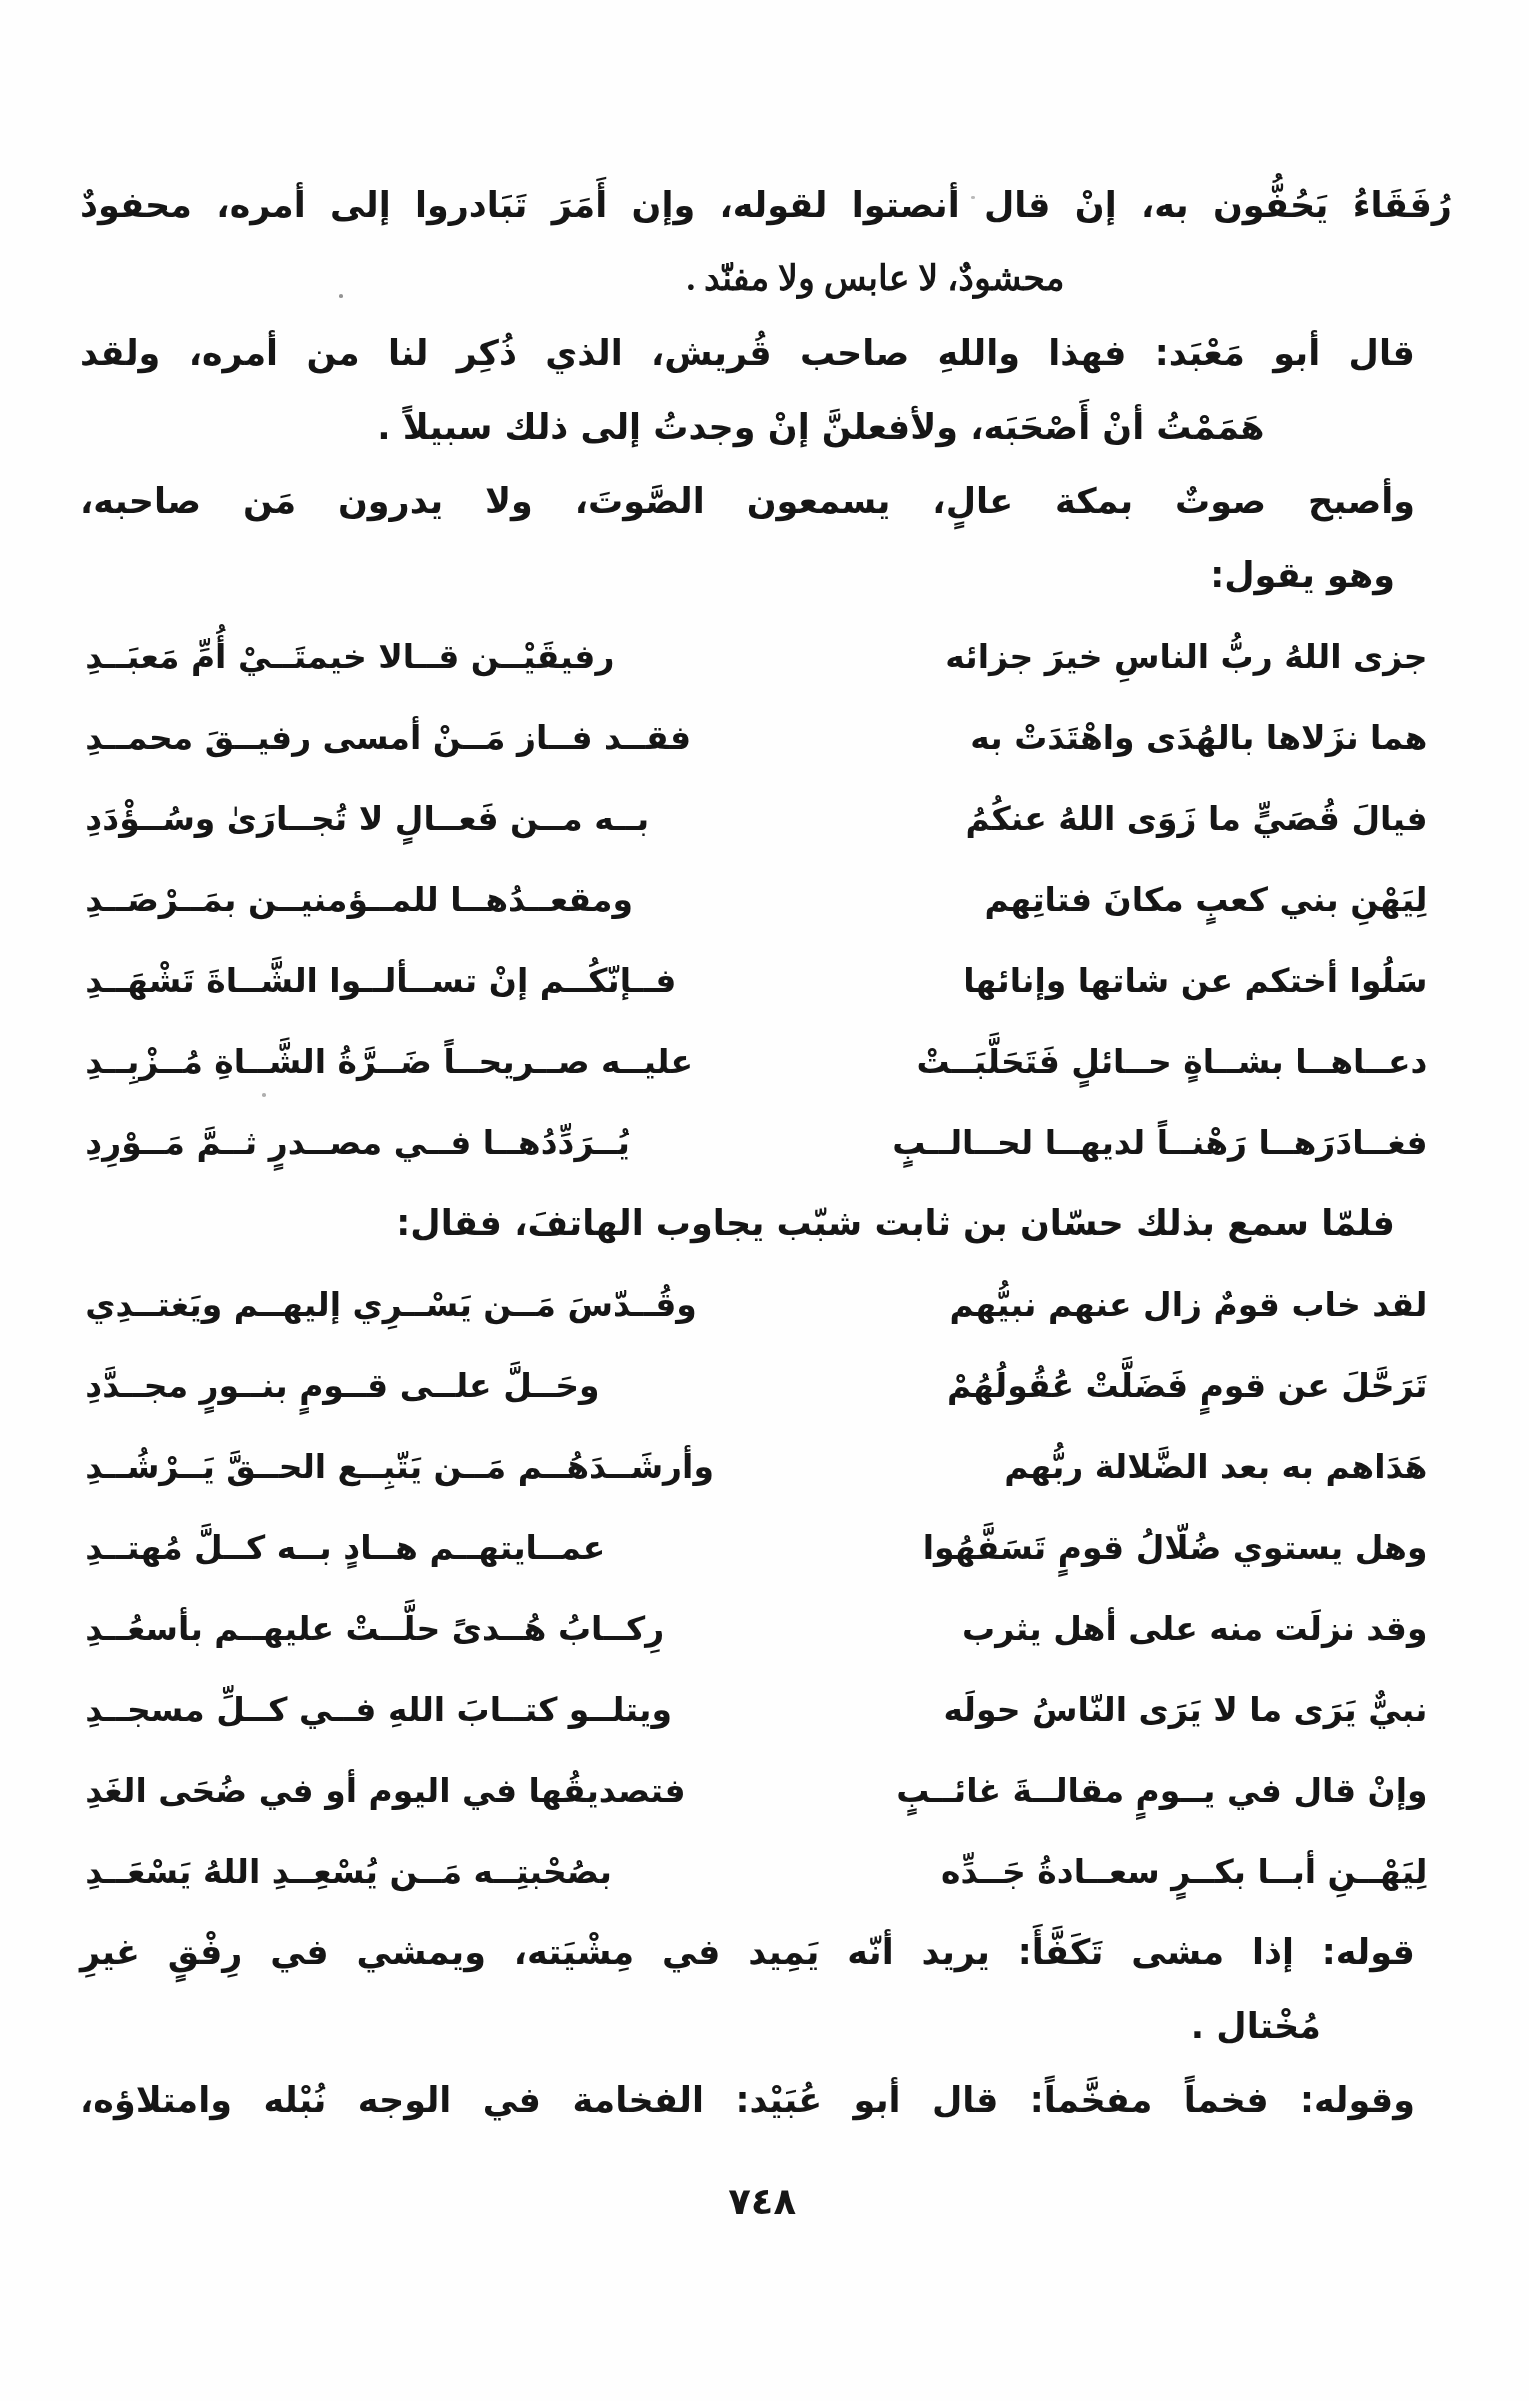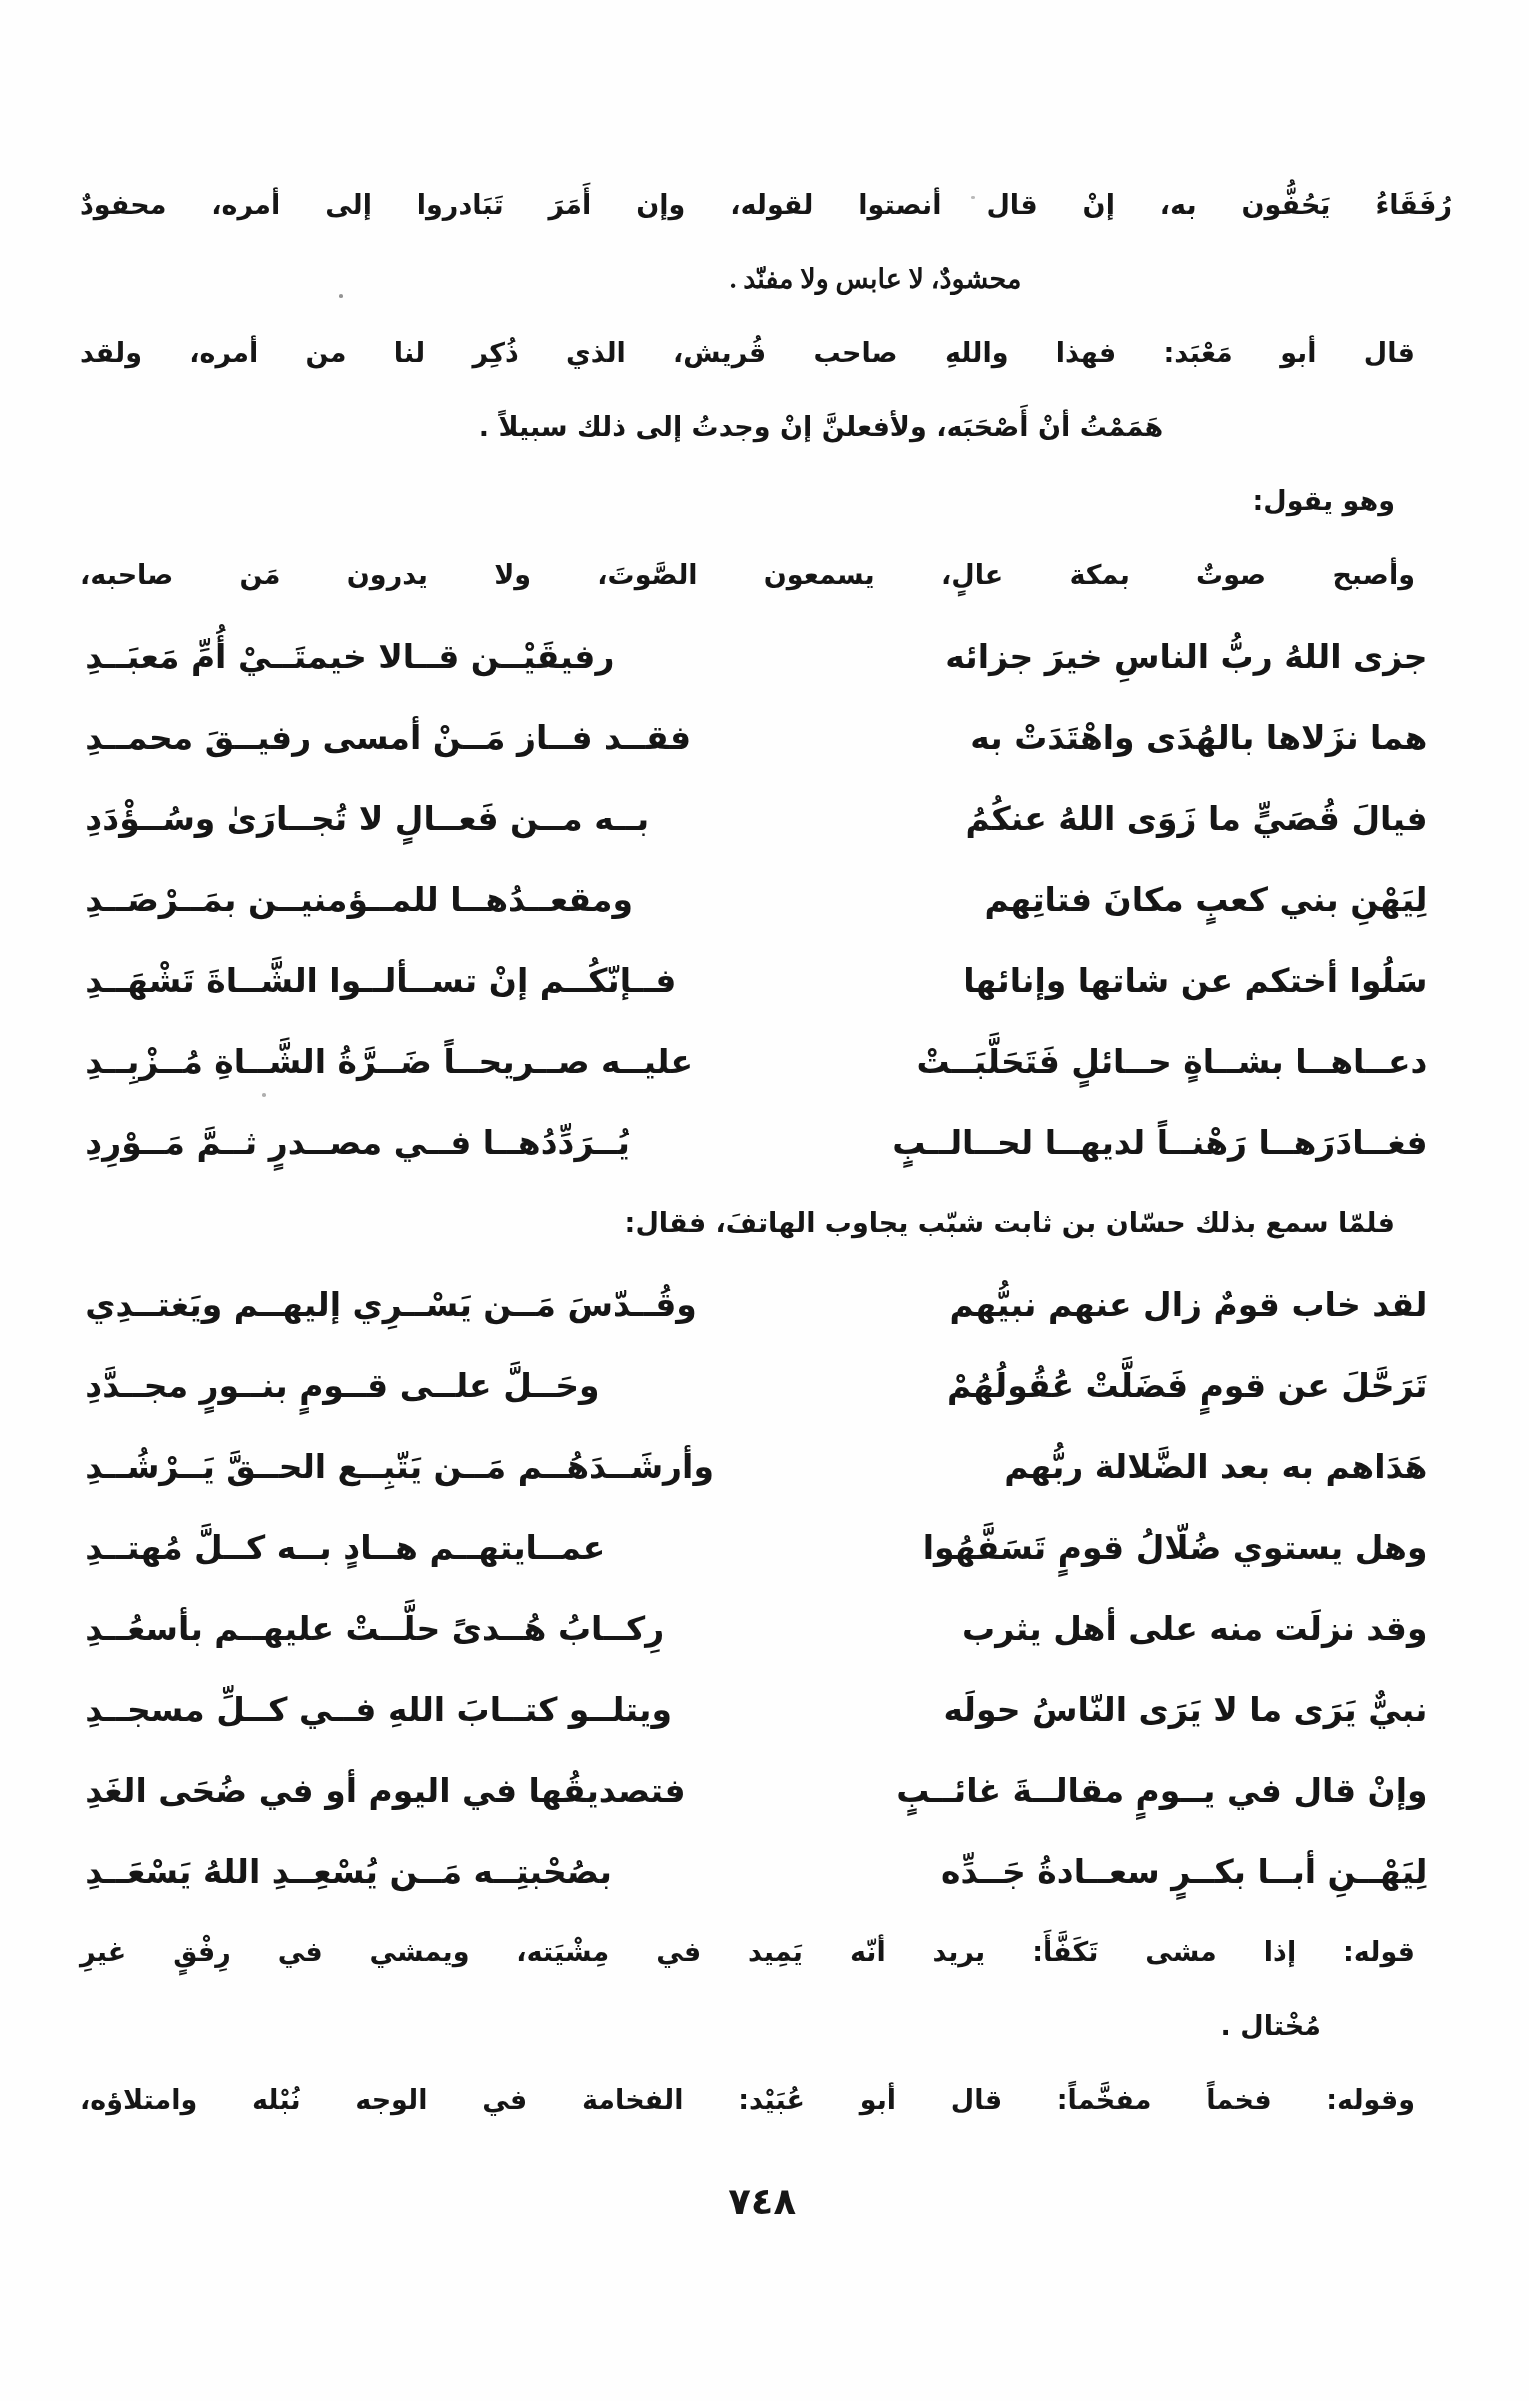--- a/index.html
+++ b/index.html
@@ -11,21 +11,21 @@
     font-family:"DejaVu Sans", sans-serif;
     color:#161616;
     overflow:hidden;
   }
   .content{
     position:absolute;
     top:168px;left:81px;right:77px;
     direction:rtl;
   }
   .line{
-    font-size:27px;
+    font-size:35px;
     line-height:74px;
     font-weight:700;
   }
   .justify{text-align:justify;text-align-last:justify;}
   .center{text-align:center;white-space:nowrap;}
   .start{text-align:right;white-space:nowrap;}
   .indent{text-indent:37px;}
   .nudge-a{margin-left:219px;font-family:Liberation Serif, serif;}
   .nudge-b{margin-left:110px;}
   .ind-65{padding-right:57px;}
@@ -61,22 +61,22 @@
   <div class="speck s2"></div>
   <div class="speck s3"></div>
 
   <div class="content">
 
     <div class="prose">
       <div class="line justify">رُفَقَاءُ يَحُفُّون به، إنْ قال أنصتوا لقوله، وإن أَمَرَ تَبَادروا إلى أمره، محفودٌ</div>
       <div class="line center nudge-a">محشودٌ، لا عابس ولا مفنّد .</div>
       <div class="line justify indent">قال أبو مَعْبَد: فهذا واللهِ صاحب قُريش، الذي ذُكِر لنا من أمره، ولقد</div>
       <div class="line center nudge-b">هَمَمْتُ أنْ أَصْحَبَه، ولأفعلنَّ إنْ وجدتُ إلى ذلك سبيلاً .</div>
+      <div class="line justify indent">وأصبح صوتٌ بمكة عالٍ، يسمعون الصَّوتَ، ولا يدرون مَن صاحبه،</div>
       <div class="line start ind-65">وهو يقول:</div>
-      <div class="line justify indent">وأصبح صوتٌ بمكة عالٍ، يسمعون الصَّوتَ، ولا يدرون مَن صاحبه،</div>
     </div>
 
     <div class="poem">
       <div class="verse">
         <div class="sadr">جزى اللهُ ربُّ الناسِ خيرَ جزائه</div>
         <div class="ajuz">رفيقَيْــن قــالا خيمتَــيْ أُمِّ مَعبَــدِ</div>
       </div>
       <div class="verse">
         <div class="sadr">هما نزَلاها بالهُدَى واهْتَدَتْ به</div>
         <div class="ajuz">فقــد فــاز مَــنْ أمسى رفيــقَ محمــدِ</div>

